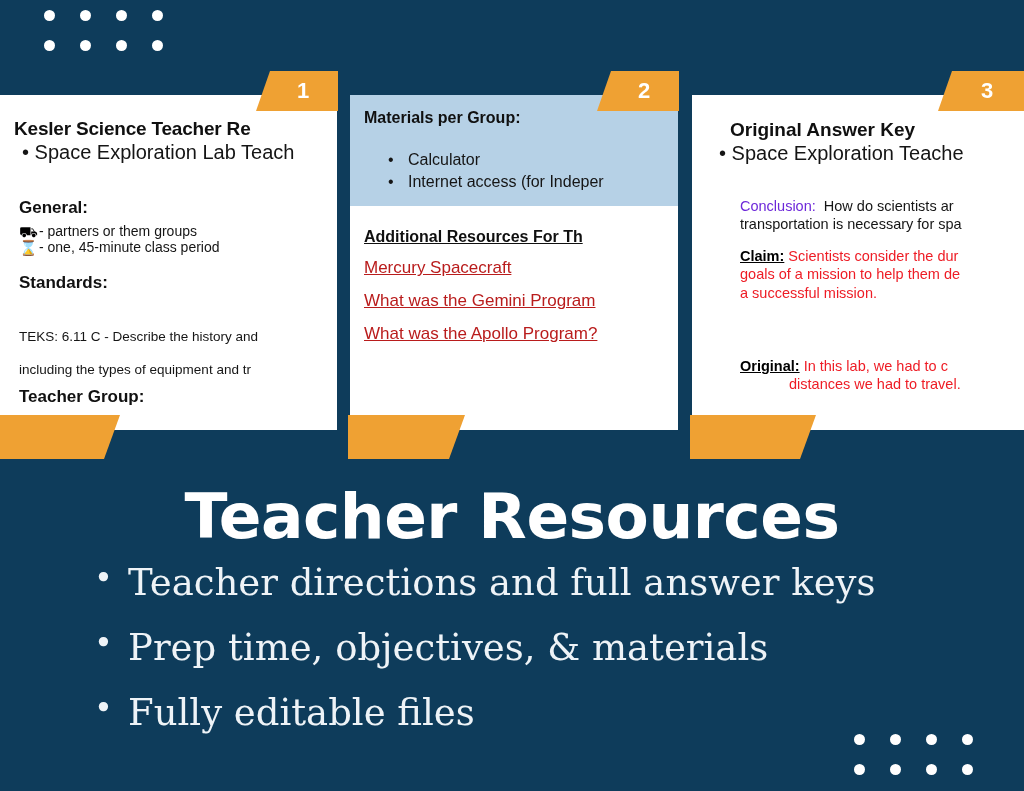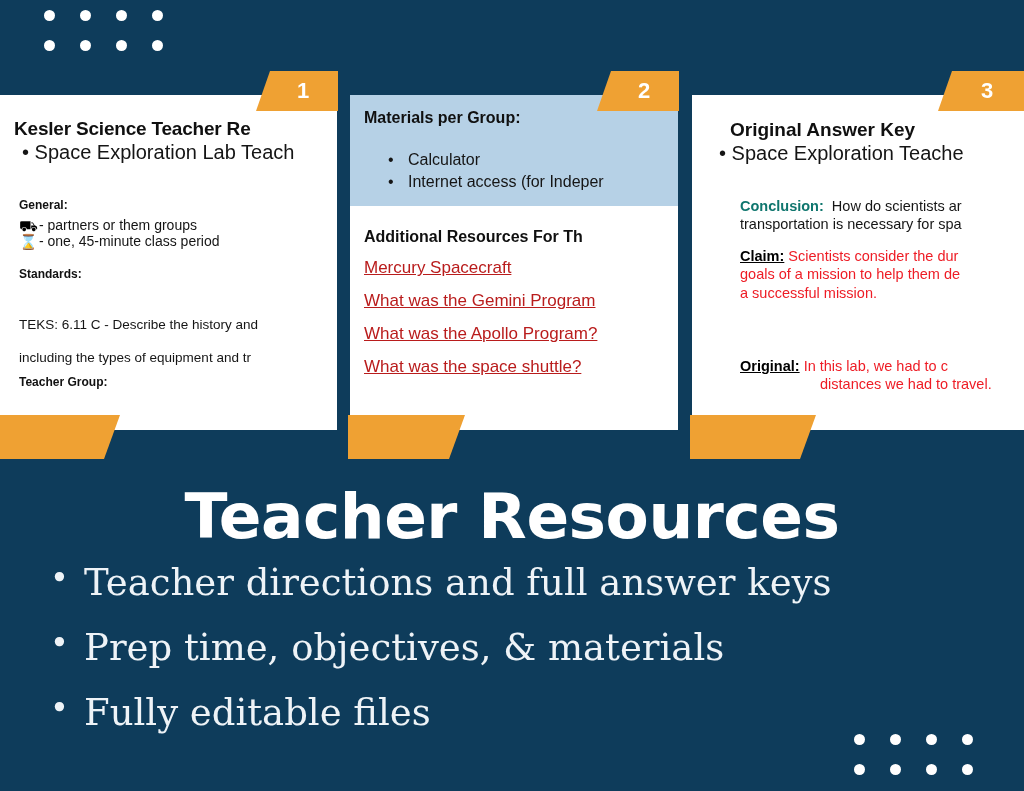--- a/index.html
+++ b/index.html
@@ -71,21 +71,21 @@
     margin: 23px 0 0 28px;
     white-space: nowrap;
   }
   .c1-sub {
     font-size: 20px;
     color: #151515;
     margin: 1px 0 0 36px;
     white-space: nowrap;
   }
   .c1-head {
-    font-size: 12px;
+    font-size: 17px;
     font-weight: bold;
     color: #111;
     margin: 0 0 0 33px;
   }
   .c1-line {
     font-size: 14px;
     color: #151515;
     margin: 0 0 0 33px;
     white-space: nowrap;
     display: flex;
@@ -133,20 +133,21 @@
     content: "\2022";
     position: absolute;
     left: -10px;
   }
   .c2-res-title {
     font-size: 16px;
     font-weight: bold;
     color: #101010;
     margin: 22px 0 12px 14px;
     white-space: nowrap;
+    text-decoration: underline;
   }
   .c2-link {
     display: block;
     font-size: 17px;
     color: #b91c1c;
     text-decoration: underline;
     margin: 0 0 13px 14px;
     white-space: nowrap;
   }
 
@@ -164,21 +165,21 @@
     margin: 1px 0 0 27px;
     white-space: nowrap;
   }
   .c3-block {
     font-size: 14.5px;
     color: #151515;
     line-height: 1.27;
     margin: 0 0 0 48px;
     white-space: nowrap;
   }
-  .c3-block .lbl { font-weight: bold; color: #0f766e; }
+  .c3-block .lbl { font-weight: normal; color: #6d28d9; }
   .c3-block .lbl-u { font-weight: bold; color: #000; text-decoration: underline; }
   .c3-block .red { color: #ee1c25; }
 
   
   .num-tab {
     position: absolute;
     height: 40px;
     background: #efa133;
     color: #ffffff;
     font-size: 22px;
@@ -221,21 +222,21 @@
     font-family: "DejaVu Sans", sans-serif;
     font-weight: bold;
     font-size: 63px;
     letter-spacing: -0.5px;
     margin: 22px 0 0 0;
     line-height: 1.05;
   }
   .bullets {
     list-style: none;
     margin: 14px 0 0 0;
-    padding: 0 0 0 44px;
+    padding: 0 0 0 88px;
     color: #eef3f7;
     font-family: "DejaVu Serif", serif;
     font-size: 37px;
     line-height: 1.0;
   }
   .bullets li {
     position: relative;
     padding-left: 40px;
     margin-bottom: 28px;
     white-space: nowrap;
@@ -310,21 +311,20 @@
         <div class="c2-blue-title">Materials per Group:</div>
         <div style="padding-left:34px">
           <div class="c2-mat">Calculator</div>
           <div class="c2-mat">Internet access (for Indeper</div>
         </div>
       </div>
       <div class="c2-res-title">Additional Resources For Th</div>
       <span class="c2-link">Mercury Spacecraft</span>
       <span class="c2-link">What was the Gemini Program</span>
       <span class="c2-link">What was the Apollo Program?</span>
-      <span class="c2-link">What was the space shuttle?</span>
     </div>
   </div>
 
   <div class="card" id="card-3">
     <div class="card-inner">
       <div class="c3-title">Original Answer Key</div>
       <div class="c3-sub">
         • <span>Space Exploration Teache</span>
       </div>
       <div style="height:32px"></div>
@@ -337,21 +337,21 @@
       <div class="c3-block">
         <span class="lbl-u">Claim:</span>
         <span class="red">Scientists consider the dur</span>
         <br><span class="red">goals of a mission to help them de</span>
         <br><span class="red">a successful mission.</span>
       </div>
       <div style="height:55px"></div>
       <div class="c3-block">
         <span class="lbl-u">Original:</span>
         <span class="red">In this lab, we had to c</span>
-        <br><span class="red" style="margin-left:80px;display:inline-block">distances we had to travel.</span>
+        <br><span class="red" style="margin-left:49px;display:inline-block">distances we had to travel.</span>
       </div>
     </div>
   </div>
 </div>
 
 <div class="num-tab" id="num-tab-1">
   <span class="num">1</span>
 </div>
 <div class="num-tab" id="num-tab-2">
   <span class="num">2</span>

